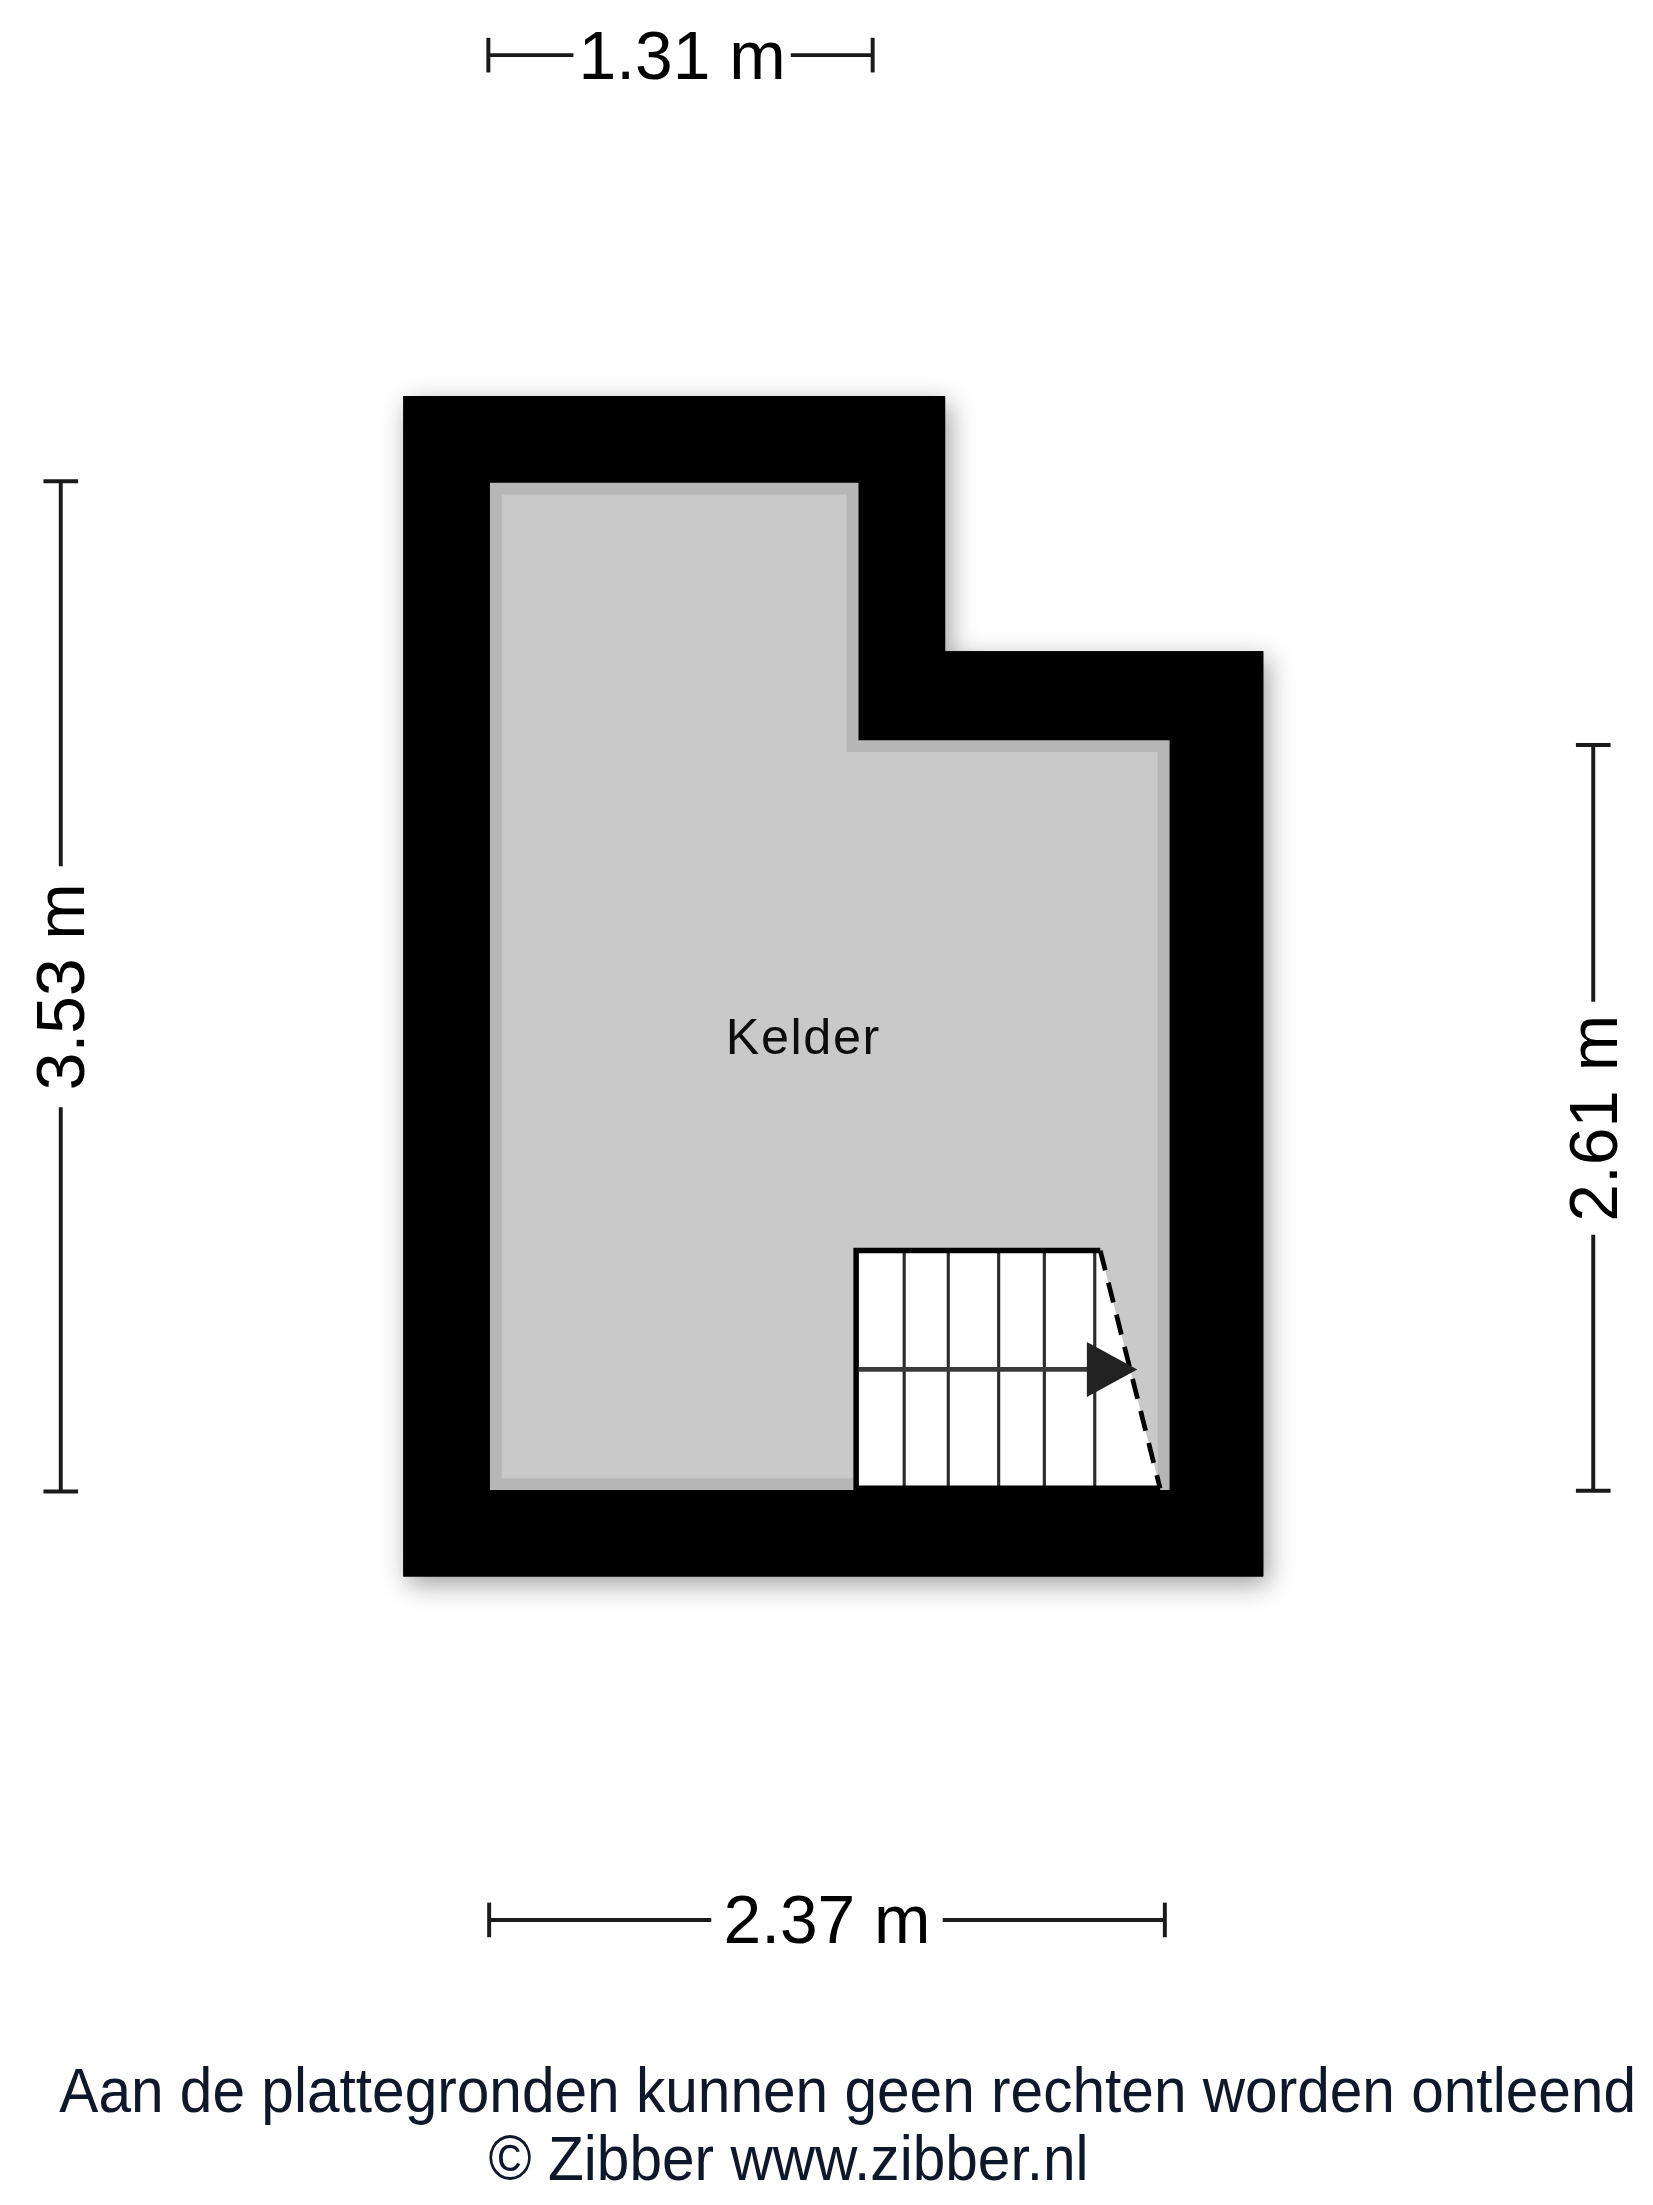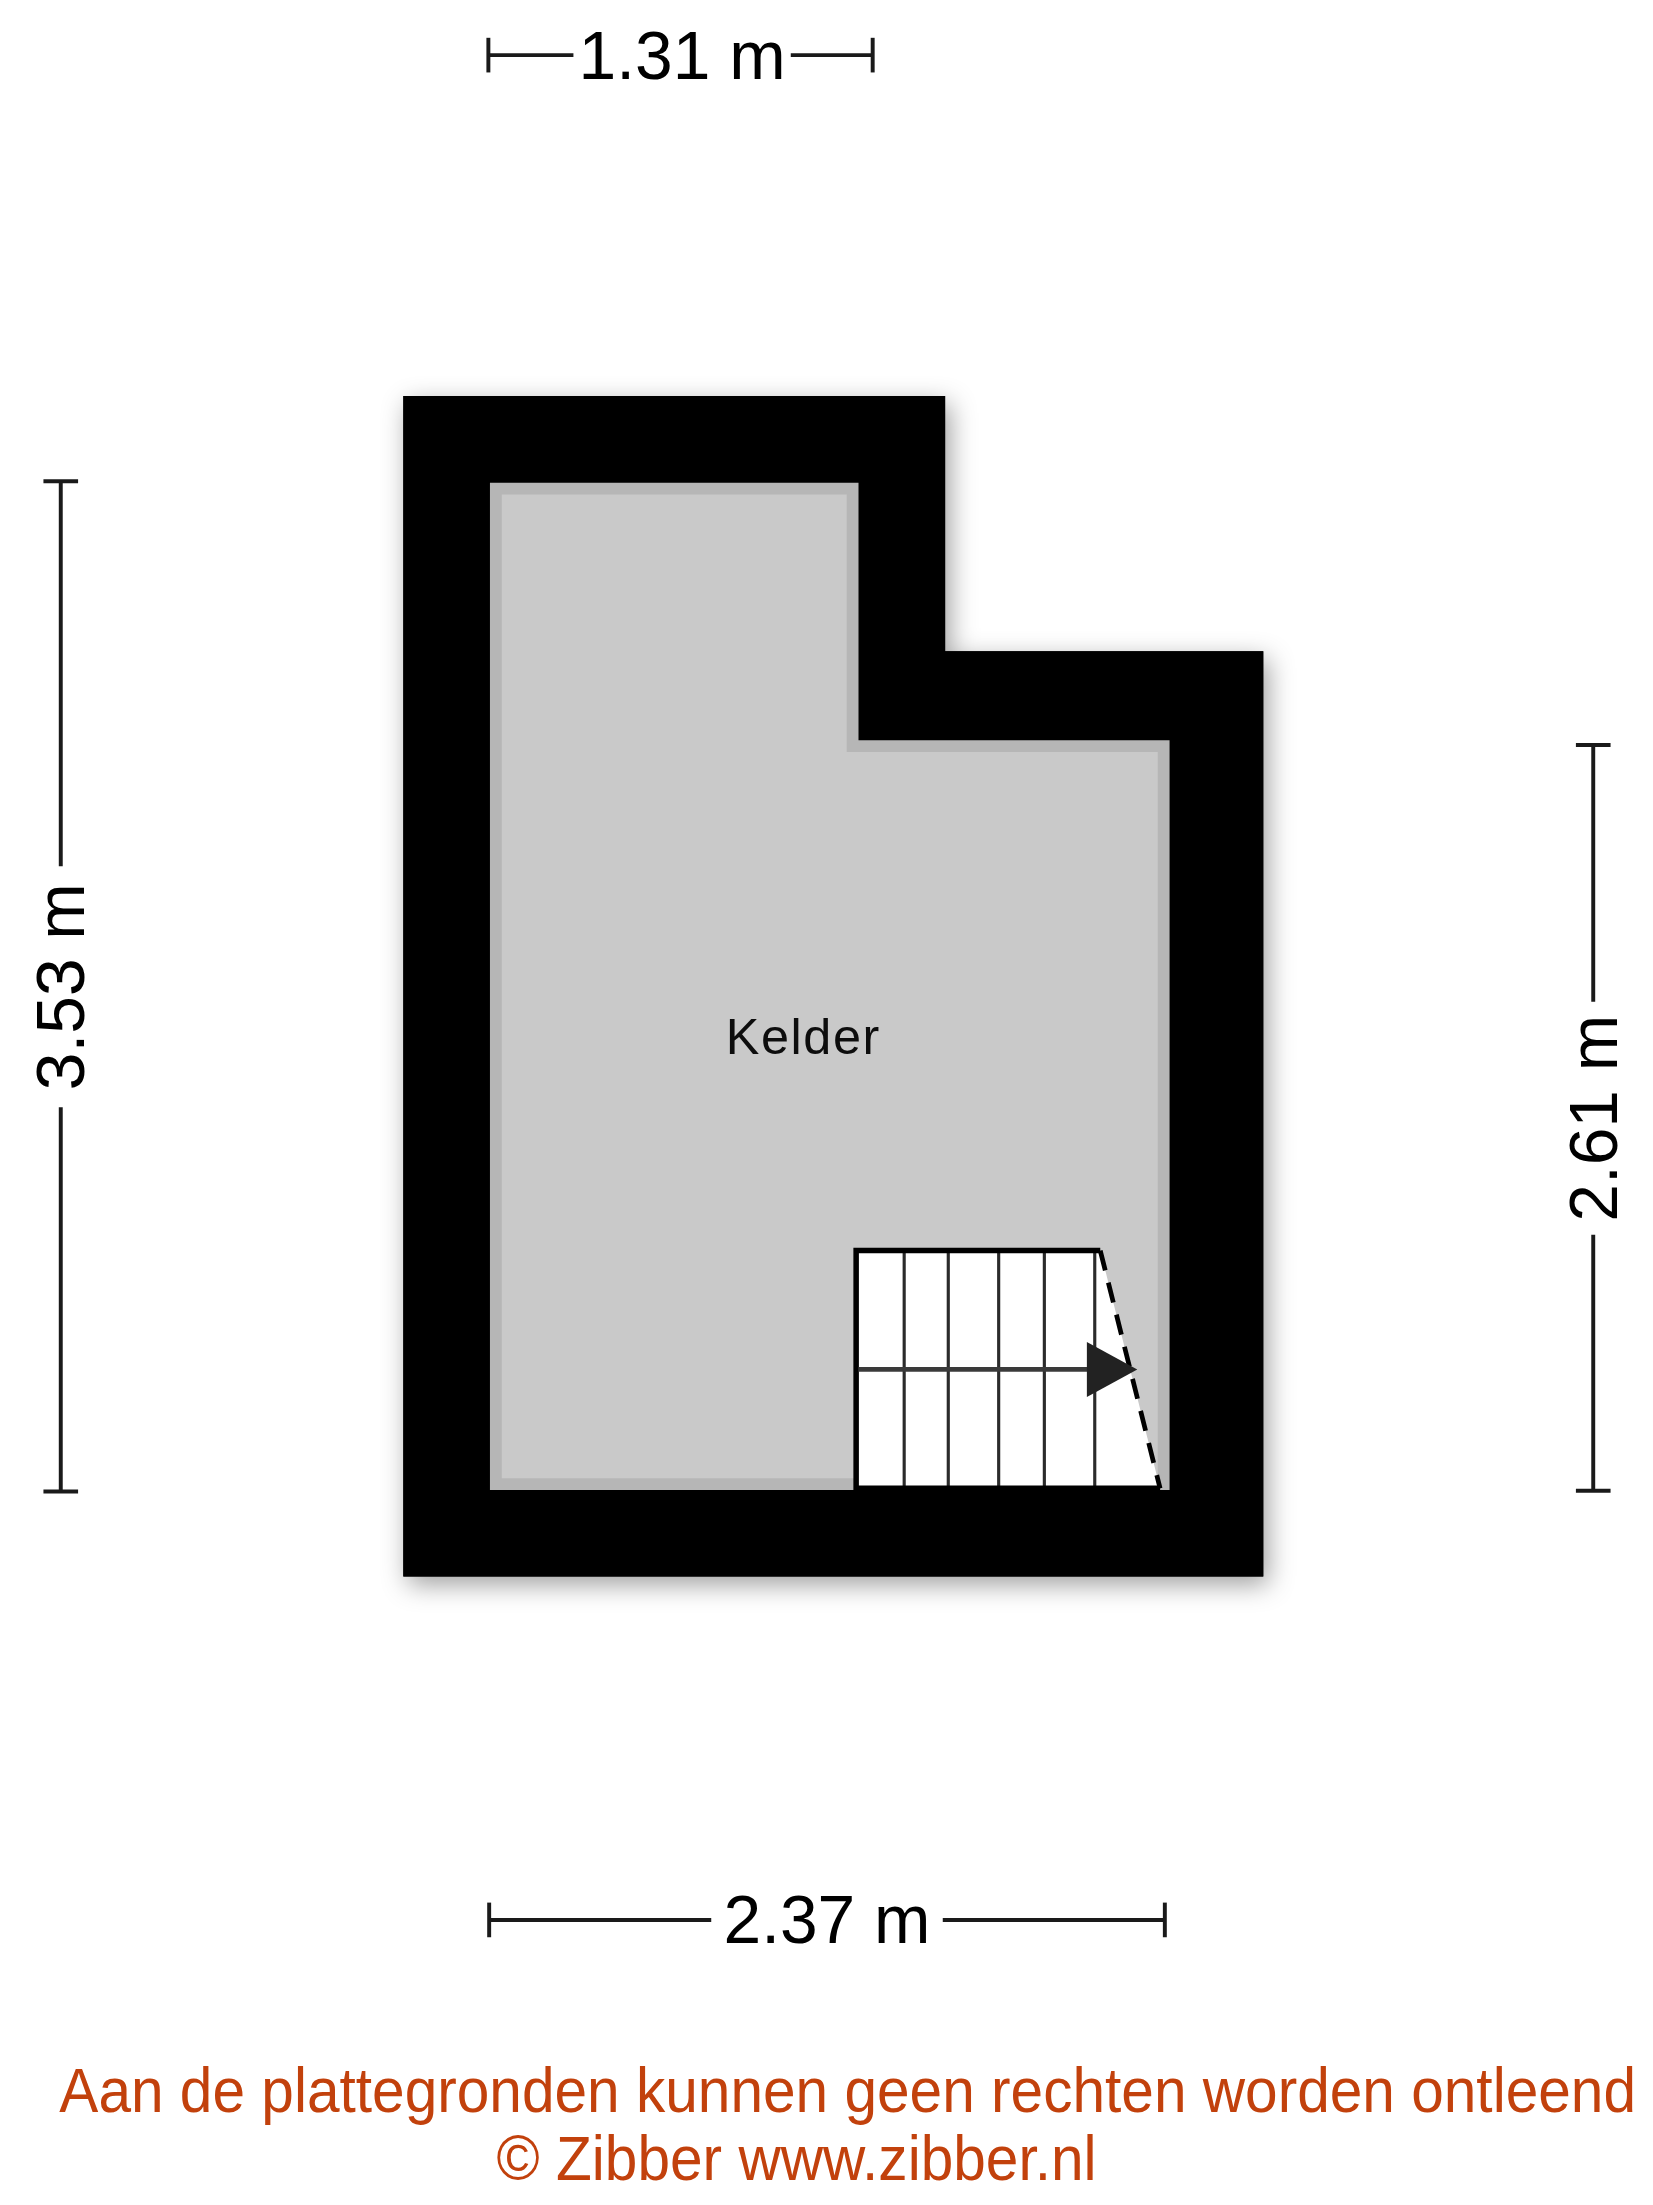--- a/index.html
+++ b/index.html
@@ -22,33 +22,33 @@
     font-size: 64px;
     letter-spacing: 2px;
     fill: #0d0d0d;
   }
   .dim-stroke { stroke: #1a1a1a; stroke-width: 5; }
   .footer-line {
     position: absolute;
     left: 0;
     width: 1578px;
     text-align: center;
-    color: #c2410c;
+    color: #0f172a;
     font-family: "Liberation Sans", sans-serif;
     font-size: 63px;
     line-height: 1.0;
   }
   .footer-line .squeeze {
     display: inline-block;
     transform: scaleX(0.93);
     transform-origin: 50% 50%;
     white-space: nowrap;
   }
   #footer-disclaimer { top: 2059px; }
-  #footer-copyright  { top: 2127px; padding-left: 8px; }
+  #footer-copyright  { top: 2127px; }
 </style>
 </head>
 <body>
 
 <div class="canvas">
 
   <svg width="1654" height="2205" viewBox="0 0 2100 2800">
     <defs>
       <filter id="wall-shadow" x="-10%" y="-10%" width="125%" height="125%">
         <feDropShadow dx="6" dy="10" stdDeviation="16" flood-color="#000000" flood-opacity="0.38"></feDropShadow>

